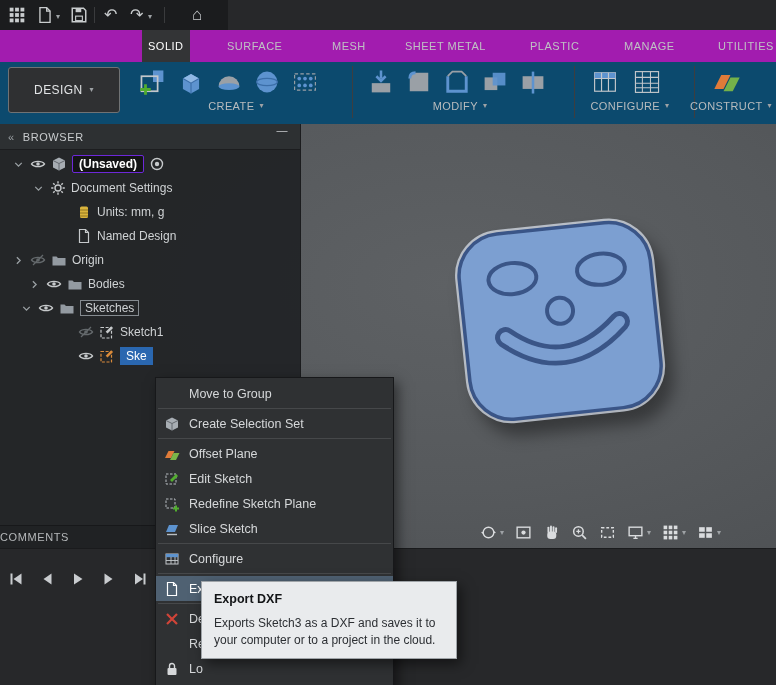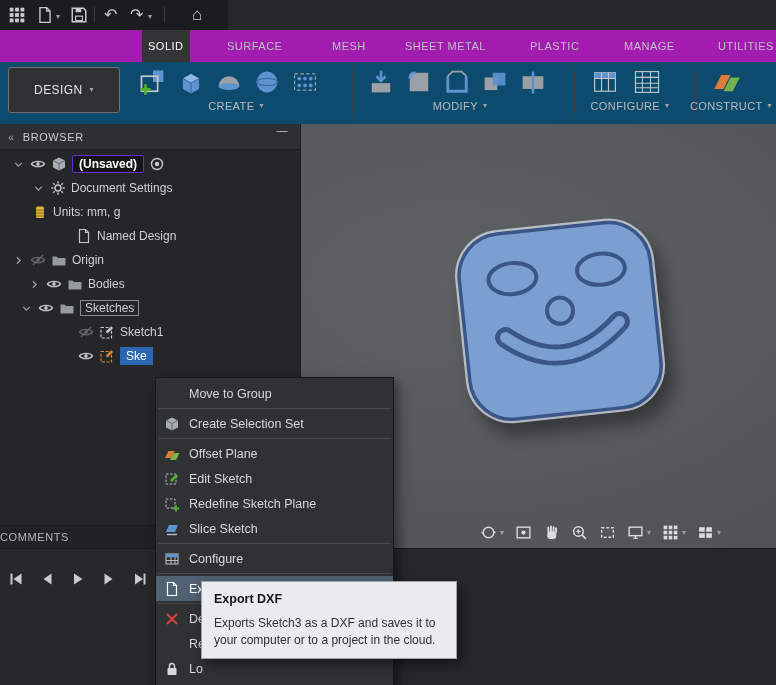--- a/index.html
+++ b/index.html
@@ -477,21 +477,21 @@
       </div>
       <div class="trow" style="padding-left:32px">
         <svg class="ti chev">
             <use href="#i-chevD"></use>
           </svg>
         <svg class="ti eye-on">
             <use href="#i-gear"></use>
           </svg>
         <span>Document Settings</span>
       </div>
-      <div class="trow" style="padding-left:32px">
+      <div class="trow" style="padding-left:76px">
         <svg class="ti">
             <use href="#i-units"></use>
           </svg>
         <span>Units: mm, g</span>
       </div>
       <div class="trow" style="padding-left:76px">
         <svg class="ti eye-on">
             <use href="#i-doc"></use>
           </svg>
         <span>Named Design</span>

